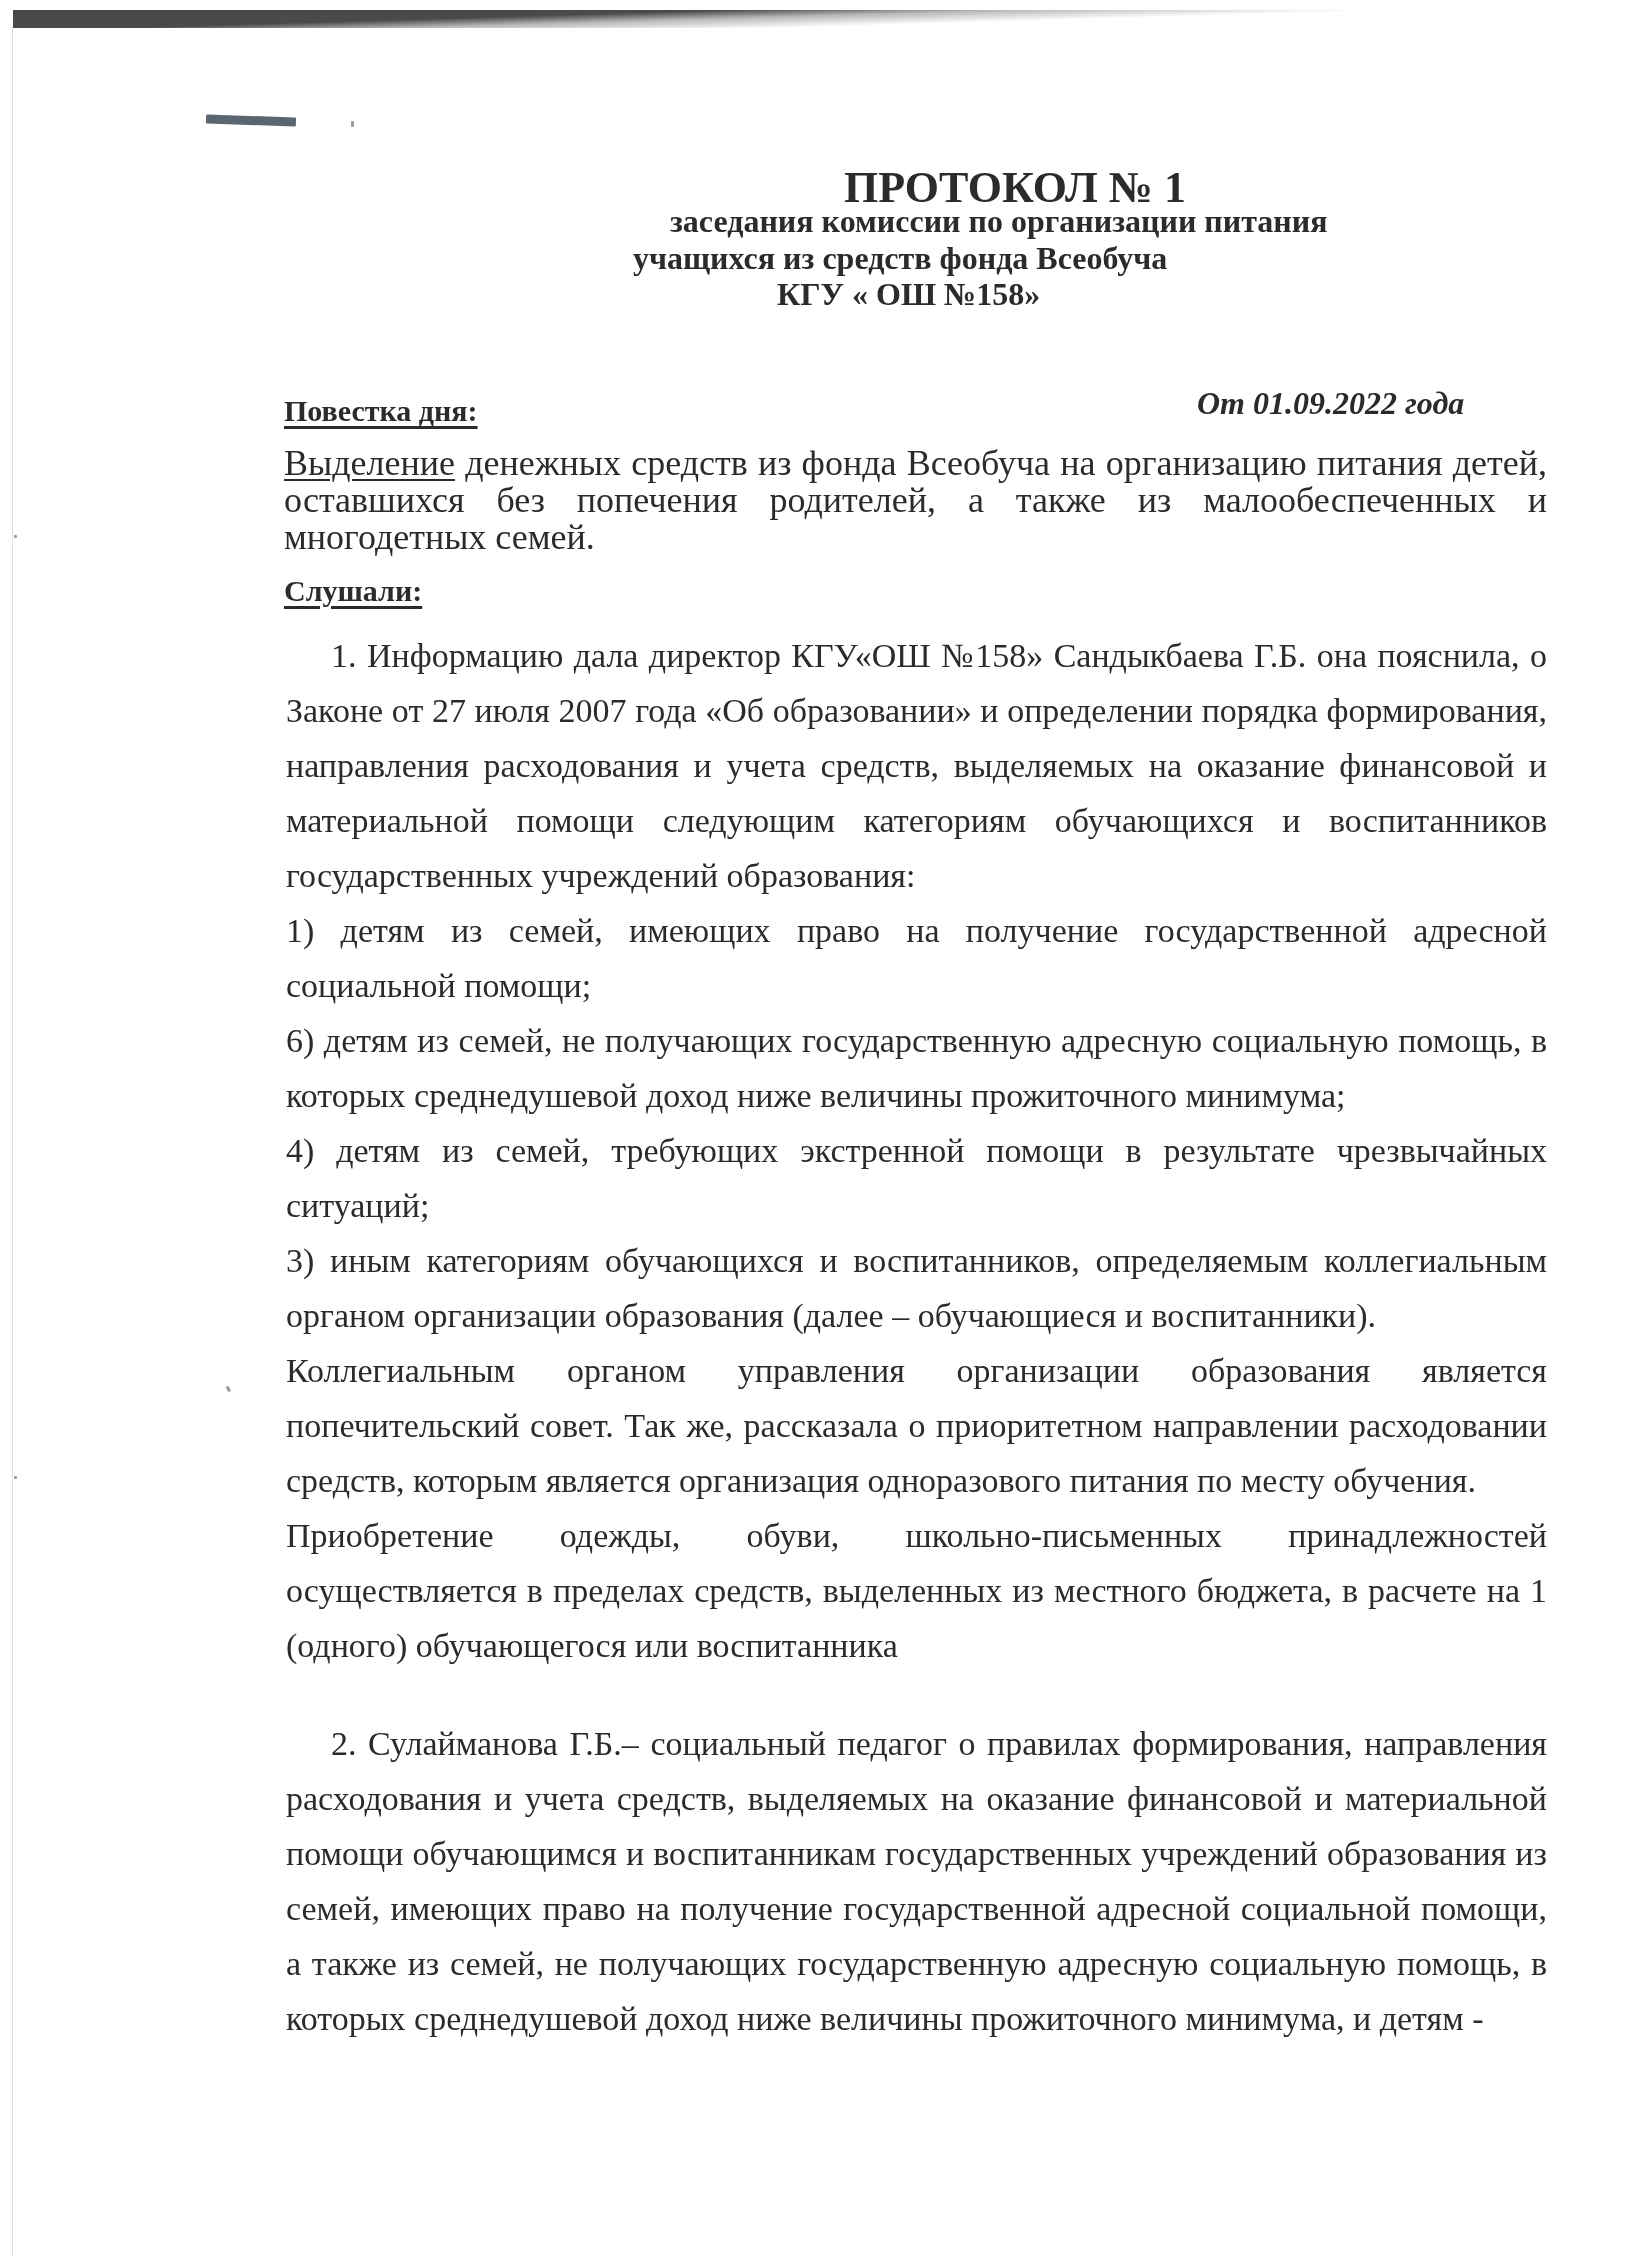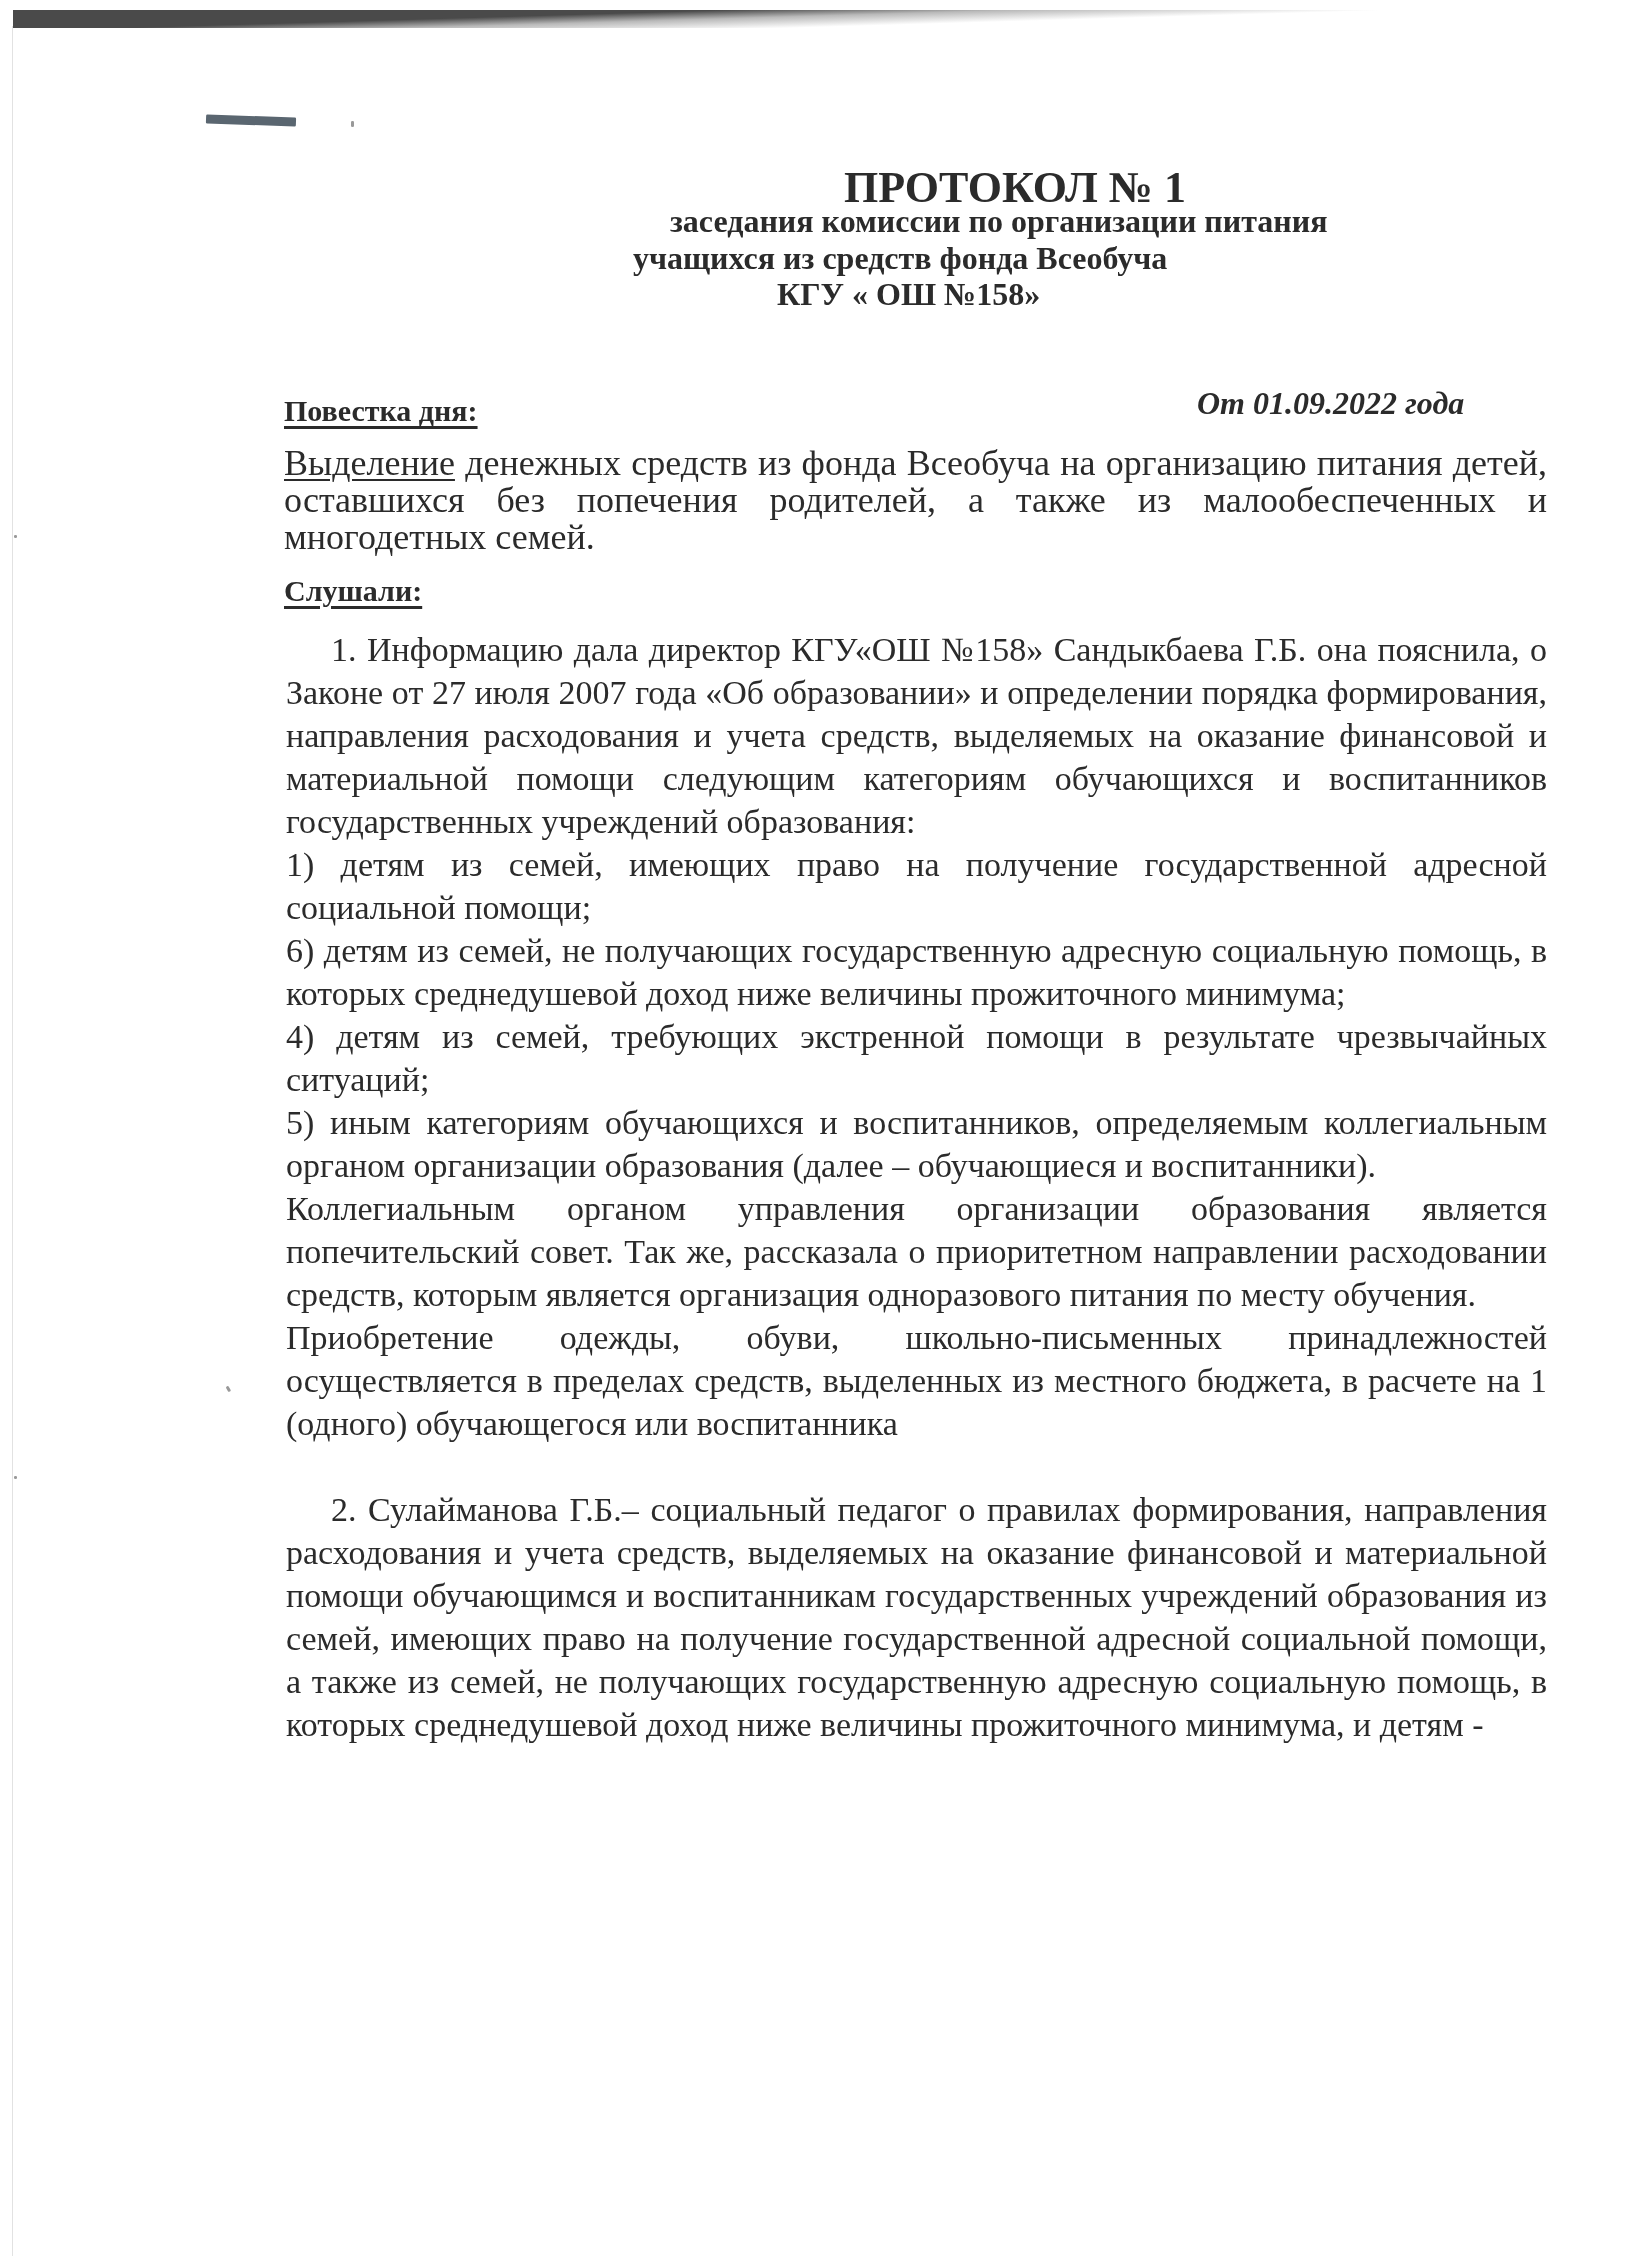--- a/index.html
+++ b/index.html
@@ -10,21 +10,21 @@
   .scan-left { position:absolute; left:11.6px; top:26px; width:1.3px; height:2230px; background:#e2e2e2; }
   .scan-mark { position:absolute; left:206px; top:116px; width:90px; height:9px; background:#5a6670;
                transform:rotate(2deg); border-radius:1.3px; }
   .speck { position:absolute; width:2.6px; height:6.4px; background:#999; border-radius:1.3px; }
   .hdr { position:absolute; font-weight:bold; font-size:32px; white-space:nowrap; line-height:1; }
   .date { position:absolute; font-weight:bold; font-style:italic; font-size:32px; white-space:nowrap; line-height:1;margin-top:45px; }
   .label { position:absolute; font-weight:bold; font-size:30px; text-decoration:underline; text-decoration-thickness:2.6px;
            text-underline-offset:5.2px; white-space:nowrap; line-height:1; }
   .agenda { position:absolute; left:284px; width:1263px; font-size:36px; line-height:37px; text-align:justify; }
   .agenda .u { text-decoration:underline; text-decoration-thickness:1.9px; text-underline-offset:3.9px; }
-  .body-block { position:absolute; left:286px; width:1261px; font-size:34px; line-height:43px;
+  .body-block { position:absolute; left:286px; width:1261px; font-size:34px; line-height:55px;
                 text-align:justify; letter-spacing:0px; }
   .body-block p { margin:0; }
   .indent { text-indent:45px; }
   .gap { height:43px; }
 </style>
 </head>
 <body>
 
 <div class="scan-edge"></div>
 <div class="scan-left"></div>
@@ -47,19 +47,19 @@
   <span class="u">Выделение</span><span> денежных средств  из фонда Всеобуча на организацию питания детей, оставшихся без попечения родителей, а также из малообеспеченных и многодетных семей.</span>
 </div>
 
 <div class="label" style="left:284px;top:566px;margin-top:10px;">Слушали:</div>
 
 <div class="body-block" style="top:628px;">
   <p class="indent">1. Информацию дала  директор КГУ«ОШ №158» Сандыкбаева Г.Б. она пояснила, о Законе от 27 июля 2007 года «Об образовании» и определении порядка формирования, направления расходования и учета средств, выделяемых на оказание финансовой и материальной помощи следующим категориям обучающихся и воспитанников государственных учреждений образования:</p>
   <p>1) детям из семей, имеющих право на получение государственной адресной социальной помощи;</p>
   <p>6) детям из семей, не получающих государственную адресную социальную помощь, в которых среднедушевой доход ниже величины прожиточного минимума;</p>
   <p>4) детям из семей, требующих экстренной помощи в результате чрезвычайных ситуаций;</p>
-  <p>5) иным категориям обучающихся и воспитанников, определяемым коллегиальным органом организации образования (далее – обучающиеся и воспитанники).</p>
+  <p>3) иным категориям обучающихся и воспитанников, определяемым коллегиальным органом организации образования (далее – обучающиеся и воспитанники).</p>
   <p>Коллегиальным органом управления организации образования является попечительский совет. Так же, рассказала о приоритетном направлении расходовании средств, которым является организация одноразового питания по месту обучения.</p>
   <p>Приобретение одежды, обуви, школьно-письменных принадлежностей осуществляется в пределах средств, выделенных из местного бюджета, в расчете на 1 (одного) обучающегося или воспитанника</p>
   <div class="gap"></div>
   <p class="indent">2. Сулайманова Г.Б.– социальный  педагог о правилах формирования, направления расходования и учета средств, выделяемых на оказание финансовой и материальной помощи обучающимся и воспитанникам государственных учреждений образования из семей, имеющих право на получение государственной адресной социальной помощи, а также из семей, не получающих государственную адресную социальную помощь, в которых среднедушевой доход ниже величины прожиточного минимума, и детям -</p>
 </div>
 
 
 </body></html>

